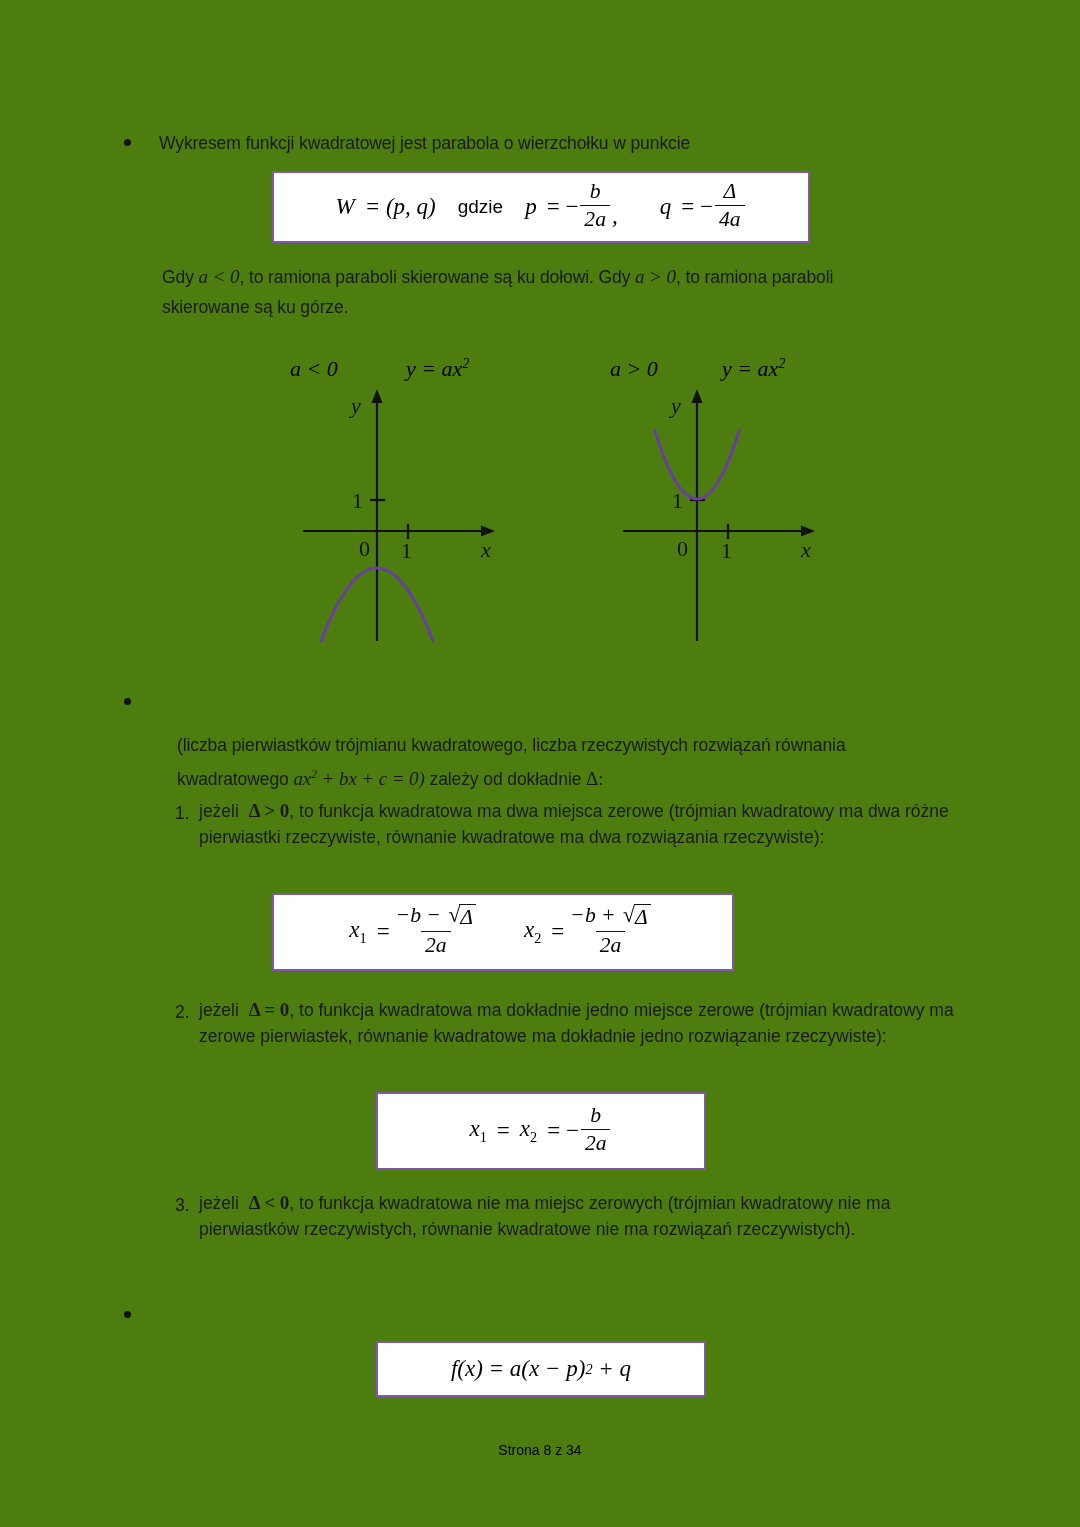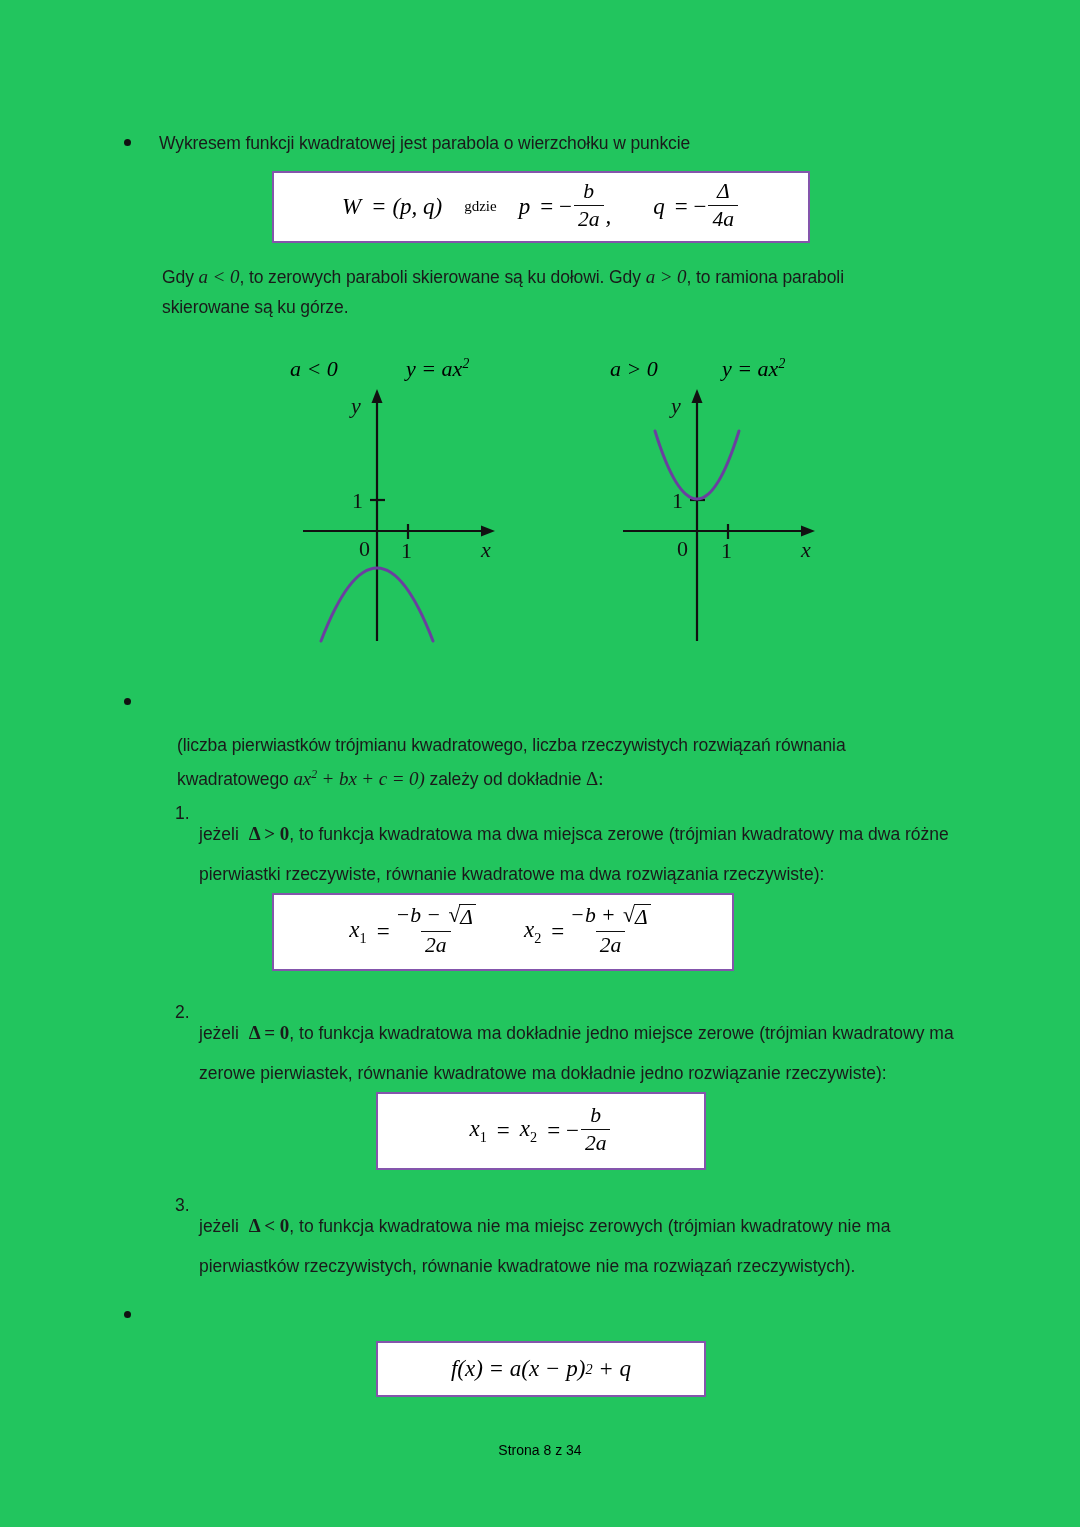--- a/index.html
+++ b/index.html
@@ -12,21 +12,21 @@
     height: 1527px;
     position: relative;
     font-family: "Liberation Sans", sans-serif;
     color: #000000;
     overflow: hidden;
   }
 
   .page {
     position: absolute;
     inset: 0;
-    background: #22c55e;
+    background: #4d7c0f;
   }
 
   
   .body-text {
     font-size: 17.5px;
     line-height: 30px;
     color: #1a1a1a;
     letter-spacing: -0.1px;
   }
   .math {
@@ -141,23 +141,22 @@
   }
   .num-marker {
     flex: 0 0 auto;
     width: 24px;
     font-size: 17.5px;
     line-height: 30px;
     color: #1a1a1a;
   }
   .num-body {
     font-size: 17.5px;
-    line-height: 40px;
+    line-height: 26px;
     color: #1a1a1a;
-    margin-top: 16px;
   }
 
   
   .graph {
     position: absolute;
   }
   .graph-caption {
     position: absolute;
     font-family: "Liberation Serif", serif;
     font-size: 22px;
@@ -183,21 +182,21 @@
     <span class="bullet-dot"></span>
     <span class="bullet-label body-text">Wykresem funkcji kwadratowej jest parabola o wierzchołku w punkcie</span>
   </div>
 
   <div class="formula-box" style="left:272px; top:171px; width:538px; height:72px;">
     <div class="formula-inner">
       <span class="it">W</span>
       <span class="sp2"></span>
       <span class="it">= (p, q)</span>
       <span class="sp4"></span>
-      <span class="rm" style="font-family:Liberation Serif, serif; font-size:15px;">gdzie</span>
+      <span class="rm" style="font-family:Liberation Sans, sans-serif; font-size:19px;">gdzie</span>
       <span class="sp4"></span>
       <span class="it">p</span>
       <span class="sp2"></span>
       <span class="rm">= −</span>
       <span class="frac">
         <span class="num it">b</span>
         <span class="den it">2a</span>
       </span>
       <span class="it" style="align-self:flex-end; padding-bottom:4px;">,</span>
       <span class="sp6"></span>
@@ -206,21 +205,21 @@
       <span class="rm">= −</span>
       <span class="frac">
         <span class="num it">Δ</span>
         <span class="den it">4a</span>
       </span>
     </div>
   </div>
 
   <div class="body-text" style="position:absolute; left:162px; top:262px; width:790px;">
     <span>Gdy</span>
-    <span class="math">a &lt; 0</span><span>, to zerowych paraboli skierowane są ku dołowi. Gdy</span>
+    <span class="math">a &lt; 0</span><span>, to ramiona paraboli skierowane są ku dołowi. Gdy</span>
     <span class="math">a &gt; 0</span><span>, to ramiona paraboli</span>
     <br>
     <span>skierowane są ku górze.</span>
   </div>
 
   <div class="graph-caption" style="left:290px; top:356px;">a &lt; 0</div>
   <div class="graph-caption" style="left:406px; top:356px;"><span>y = ax</span><sup class="exp">2</sup></div>
 
   <svg class="graph" style="left:285px; top:385px;" width="230" height="260" viewBox="0 0 230 260">
 

